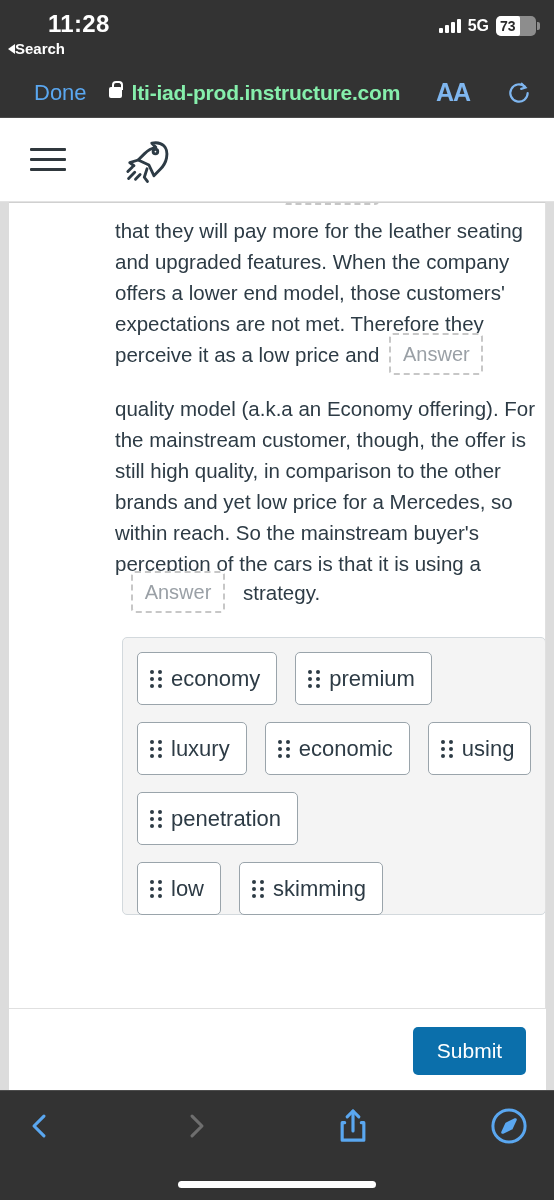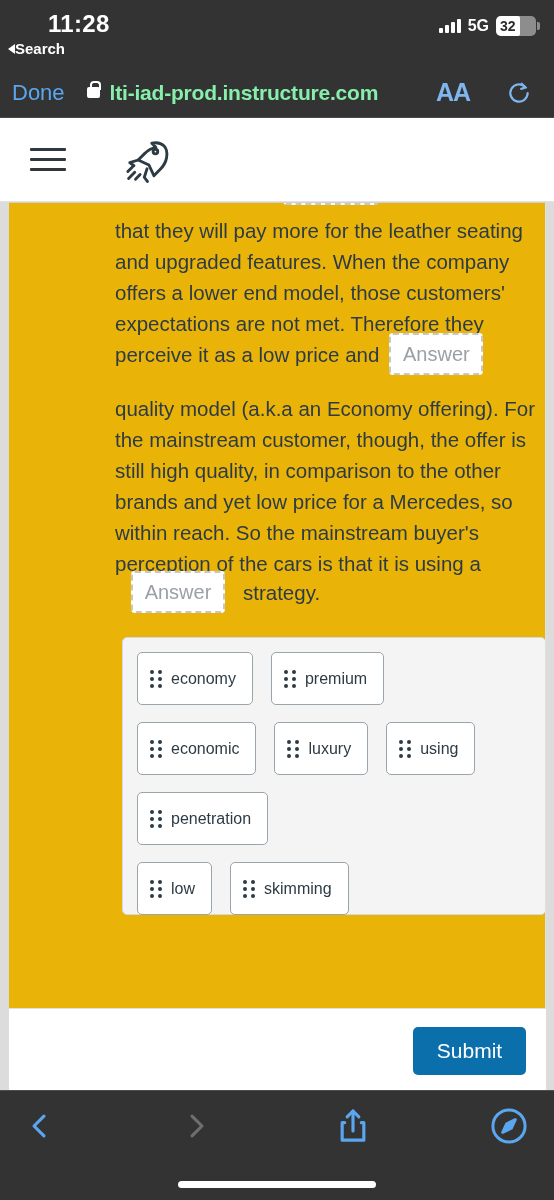--- a/index.html
+++ b/index.html
@@ -49,21 +49,21 @@
   .batt:after {
     content:""; position:absolute; right:-4px; top:6px; width:3px; height:8px;
     background:#8d8d8d; border-radius:0 2px 2px 0;
   }
 
   
   .urlbar {
     position: absolute; left:0; top:68px; width:554px; height:50px;
     display:flex; align-items:center; border-bottom:1px solid #4a4a4a;
   }
-  .done-btn { margin-left:12px; color:#5aa7f0; font-size:22px; font-weight:500; }
+  .done-btn { margin-left:34px; color:#5aa7f0; font-size:22px; font-weight:500; }
   .lock-wrap { margin-left: 22px; display:flex; align-items:center; }
   .lock {
     width:13px; height:11px; background:#fff; border-radius:2px; position:relative;
   }
   .lock:before {
     content:""; position:absolute; left:3px; top:-6px; width:7px; height:7px;
     border:2.2px solid #fff; border-bottom:none; border-radius:4px 4px 0 0;
   }
   .url-text {
     margin-left:10px; color:#86efac; font-size:21px; font-weight:700; letter-spacing:-.2px;
@@ -89,21 +89,21 @@
     background:#0b6fab; border:1px solid #0b6fab; border-radius:5px;
     color:#fff; font-size:20px; display:flex; align-items:center; justify-content:center;
   }
 
   
   .pagewrap { position:absolute; left:0; top:202px; width:554px; height:888px; background:#e9e9e9; }
   .railL { position:absolute; left:0; top:0; width:9px; height:888px; background:#dcdcdc; }
   .railR { position:absolute; right:0; top:0; width:8px; height:888px; background:#dcdcdc; }
   .sheet {
     position:absolute; left:9px; top:0; width:537px; height:806px;
-    background:#eab308; border-top:1px solid #d0d0d0; border-right:1px solid #e0e0e0;
+    background:#ffffff; border-top:1px solid #d0d0d0; border-right:1px solid #e0e0e0;
     overflow:hidden;
   }
   .footbar {
     position:absolute; left:9px; top:806px; width:537px; height:82px;
     background:#fff; border-top:1px solid #e0e0e0;
   }
   .btn-submit-bot {
     position:absolute; right:20px; top:18px; width:113px; height:48px;
     background:#0b6fab; border-radius:5px; color:#fff; font-size:21px;
     display:flex; align-items:center; justify-content:center;
@@ -133,21 +133,21 @@
   .bank {
     position:absolute; left:113px; top:434px; width:424px; height:278px;
     border:1px solid #d3d9dd; border-radius:5px; background:#f4f4f4;
     padding:14px 0 0 14px;
   }
   .bank-row { display:flex; gap:18px; margin-bottom:17px; }
   .chip {
     display:flex; align-items:center; gap:9px;
     height:53px; padding:0 16px 0 12px;
     background:#fff; border:1px solid #9aa4ab; border-radius:5px;
-    color:#2d3b45; font-size:16px; white-space:nowrap;
+    color:#2d3b45; font-size:22px; white-space:nowrap;
   }
   .grip { display:grid; grid-template-columns:repeat(2,4px); gap:3px 4px; }
   .grip i { display:block; width:4px; height:4px; border-radius:50%; background:#2d3b45; }
 
   
   .navbar {
     position:absolute; left:0; top:1090px; width:554px; height:110px;
     background:#333333; border-top:1px solid #4d4d4d;
   }
   .nav-back { position:absolute; left:22px; top:14px; width:34px; height:42px; }
@@ -173,21 +173,21 @@
     <div class="sb-right">
       <span class="bars">
           <i></i>
           <i></i>
           <i></i>
           <i></i>
         </span>
       <span class="sb-net">5G</span>
       <span class="batt">
         <span class="fill"></span>
-        <span class="lvl">32</span>
+        <span class="lvl">73</span>
       </span>
     </div>
   </div>
 
   <div class="urlbar">
     <span class="done-btn">Done</span>
     <span class="lock-wrap">
         <span class="lock"></span>
       </span>
     <span class="url-text">lti-iad-prod.instructure.com</span>
@@ -273,32 +273,32 @@
         <div class="bank-row">
           <span class="chip">
             <span class="grip">
                 <i></i>
                 <i></i>
                 <i></i>
                 <i></i>
                 <i></i>
                 <i></i>
               </span>
+            <span>luxury</span>
+          </span>
+          <span class="chip">
+            <span class="grip">
+                <i></i>
+                <i></i>
+                <i></i>
+                <i></i>
+                <i></i>
+                <i></i>
+              </span>
             <span>economic</span>
-          </span>
-          <span class="chip">
-            <span class="grip">
-                <i></i>
-                <i></i>
-                <i></i>
-                <i></i>
-                <i></i>
-                <i></i>
-              </span>
-            <span>luxury</span>
           </span>
           <span class="chip">
             <span class="grip">
                 <i></i>
                 <i></i>
                 <i></i>
                 <i></i>
                 <i></i>
                 <i></i>
               </span>

